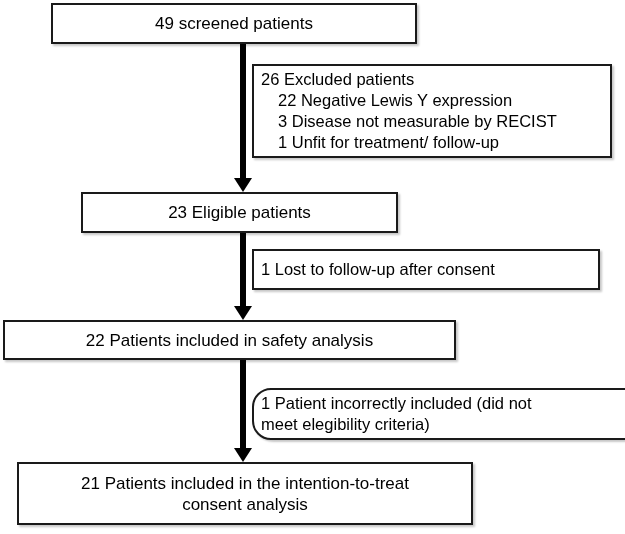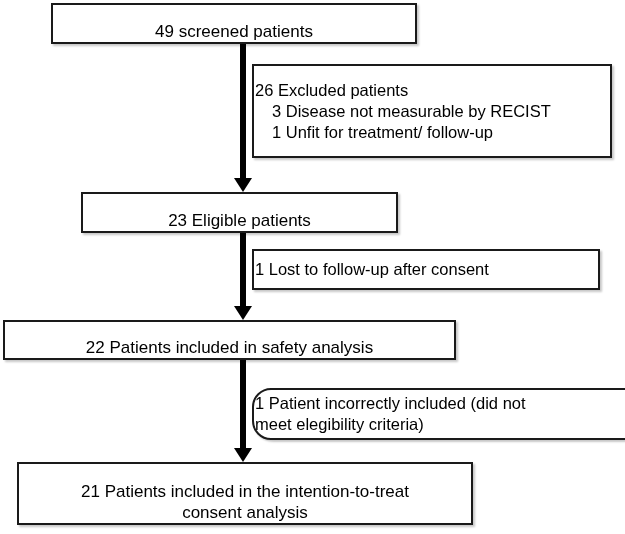--- a/index.html
+++ b/index.html
@@ -23,38 +23,37 @@
     border: 2px solid #1a1a1a;
     display: flex;
     flex-direction: column;
     justify-content: center;
     z-index: 3;
     box-shadow: 2px 2px 2px rgba(0,0,0,0.22);
   }
   .node.centered {
     align-items: center;
     text-align: center;
-    justify-content: flex-end;
   }
   .node.lefty {
     align-items: flex-start;
     text-align: left;
   }
   .line {
     display: block;
     color: #000000;
     font-size: 16.5px;
     line-height: 21px;
     white-space: pre;
   }
   .node.centered .line {
     font-size: 17px;
   }
   .node.lefty {
-    padding-left: 1px;
+    padding-left: 7px;
     padding-right: 6px;
   }
   .indent-1 { padding-left: 17px; }
 
   
   .connector {
     position: absolute;
     z-index: 1;
   }
   .shaft {
@@ -92,20 +91,21 @@
     <div class="shaft" style="left:240px; top:360px; height:90px;"></div>
     <div class="head" style="left:234px; top:448px;"></div>
   </div>
 
   <div class="node centered" style="left:51px; top:3px; width:366px; height:41px;">
     <span class="line">49 screened patients</span>
   </div>
 
   <div class="node lefty" style="left:252px; top:64px; width:360px; height:94px;">
     <span class="line">26 Excluded patients</span>
+    <span class="line indent-1">22 Negative Lewis Y expression</span>
     <span class="line indent-1">3 Disease not measurable by RECIST</span>
     <span class="line indent-1">1 Unfit for treatment/ follow-up</span>
   </div>
 
   <div class="node centered" style="left:81px; top:192px; width:317px; height:41px;">
     <span class="line">23 Eligible patients</span>
   </div>
 
   <div class="node lefty" style="left:252px; top:249px; width:348px; height:41px;">
     <span class="line">1 Lost to follow-up after consent</span>

